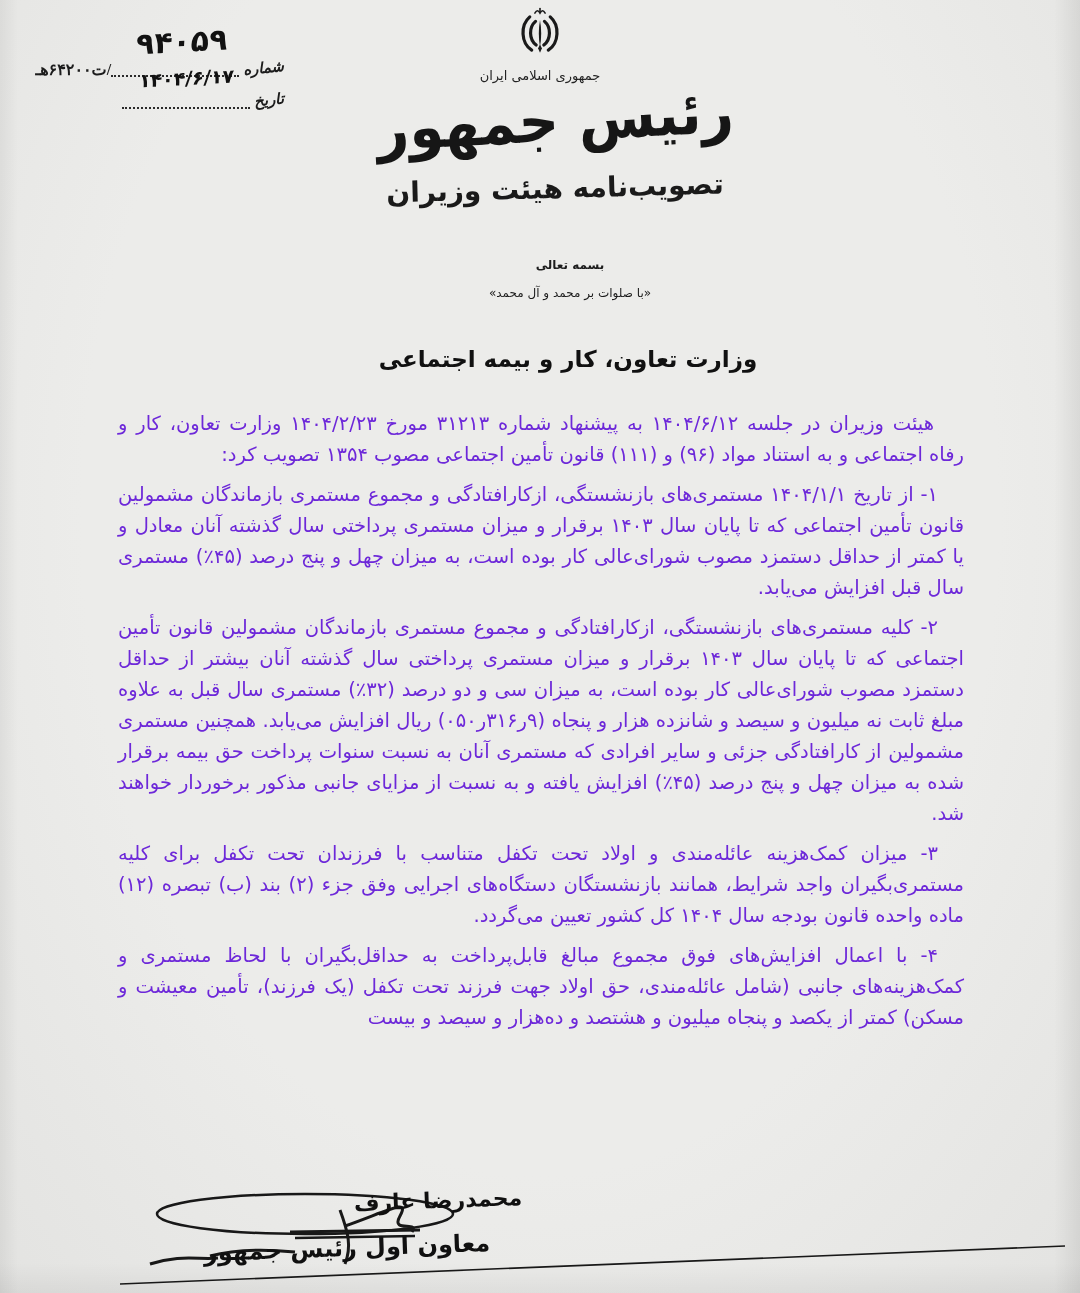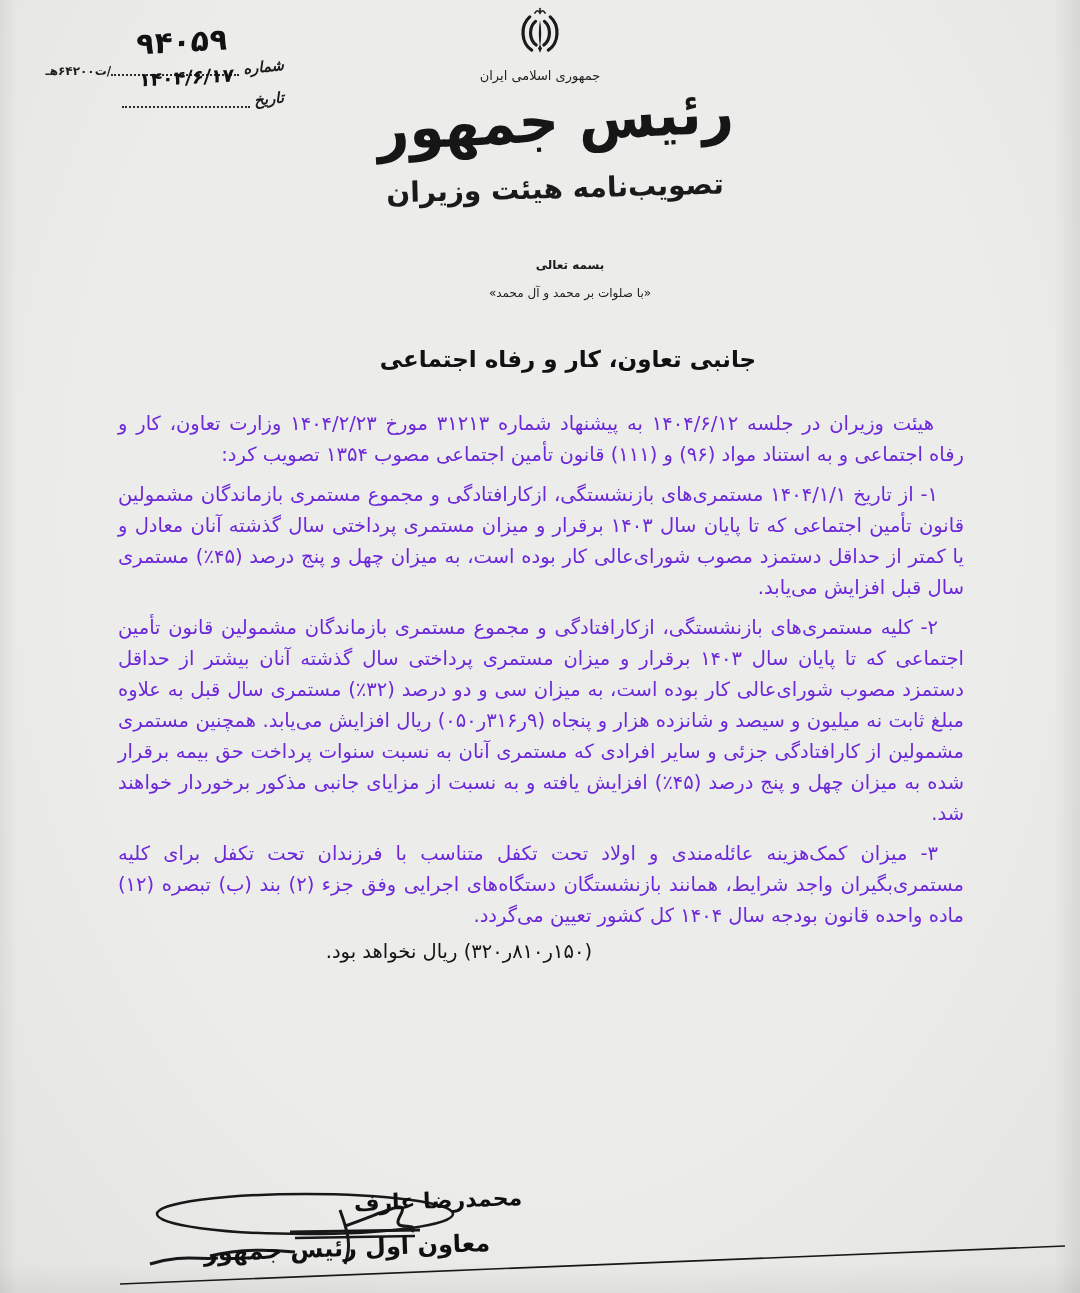--- a/index.html
+++ b/index.html
@@ -25,21 +25,21 @@
   .pres-title{position:absolute;top:88px;left:30px;right:0;text-align:center;
     font-size:56px;font-weight:bold;transform:rotate(-3deg) scaleY(1.05);
     color:#161616;}
   .doc-type{position:absolute;top:172px;left:30px;right:0;text-align:center;
     font-size:28px;font-weight:bold;transform:rotate(-1.5deg);color:#1a1a1a;}
   
   .refblock{position:absolute;top:58px;left:16px;width:268px;direction:rtl;font-size:15px;}
   .refrow{display:flex;align-items:flex-end;justify-content:flex-start;margin-bottom:14px;position:relative;}
   .reflabel{font-style:italic;font-weight:bold;transform:rotate(-6deg);margin-left:4px;white-space:nowrap;}
   .refline{border-bottom:2px dotted #2a2a2a;min-width:128px;height:14px;}
-  .refsuffix{font-weight:bold;font-size:12px;white-space:nowrap;transform:translateY(2px);}
+  .refsuffix{font-weight:bold;font-size:16px;white-space:nowrap;transform:translateY(2px);font-family:Liberation Serif, serif;}
   .hand{position:absolute;font-weight:bold;transform:rotate(-3deg) skewX(-6deg);
     color:#111;letter-spacing:2px;}
   .hand-number{top:-34px;right:56px;font-size:30px;}
   .hand-date{top:-24px;right:50px;font-size:19px;letter-spacing:1px;}
   
   .basmala{position:absolute;top:258px;left:60px;right:0;text-align:center;font-size:12px;font-weight:bold;}
   .salawat{position:absolute;top:286px;left:60px;right:0;text-align:center;font-size:12px;}
   .ministry{position:absolute;top:346px;left:56px;right:0;text-align:center;
     font-size:23px;font-weight:bold;color:#111;}
   
@@ -93,28 +93,28 @@
   <div class="refrow">
     <span class="reflabel">تاریخ</span>
     <span class="refline"></span>
     <span class="hand hand-date">۱۴۰۴/۶/۱۷</span>
   </div>
 </div>
 
 <div class="basmala">بسمه تعالی</div>
 <div class="salawat">«با صلوات بر محمد و آل محمد»</div>
 
-<div class="ministry">جانبی تعاون، کار و رفاه اجتماعی</div>
+<div class="ministry">وزارت تعاون، کار و بیمه اجتماعی</div>
 
 <div class="body-text">
   <p class="intro">هیئت وزیران در جلسه ۱۴۰۴/۶/۱۲ به پیشنهاد شماره ۳۱۲۱۳ مورخ ۱۴۰۴/۲/۲۳ وزارت تعاون، کار و رفاه اجتماعی و به استناد مواد (۹۶) و (۱۱۱) قانون تأمین اجتماعی مصوب ۱۳۵۴ تصویب کرد:</p>
   <p>۱- از تاریخ ۱۴۰۴/۱/۱ مستمری‌های بازنشستگی، ازکارافتادگی و مجموع مستمری بازماندگان مشمولین قانون تأمین اجتماعی که تا پایان سال ۱۴۰۳ برقرار و میزان مستمری پرداختی سال گذشته آنان معادل و یا کمتر از حداقل دستمزد مصوب شورای‌عالی کار بوده است، به میزان چهل و پنج درصد (۴۵٪) مستمری سال قبل افزایش می‌یابد.</p>
   <p>۲- کلیه مستمری‌های بازنشستگی، ازکارافتادگی و مجموع مستمری بازماندگان مشمولین قانون تأمین اجتماعی که تا پایان سال ۱۴۰۳ برقرار و میزان مستمری پرداختی سال گذشته آنان بیشتر از حداقل دستمزد مصوب شورای‌عالی کار بوده است، به میزان سی و دو درصد (۳۲٪) مستمری سال قبل به علاوه مبلغ ثابت نه میلیون و سیصد و شانزده هزار و پنجاه (۹ر۳۱۶ر۰۵۰) ریال افزایش می‌یابد. همچنین مستمری مشمولین از کارافتادگی جزئی و سایر افرادی که مستمری آنان به نسبت سنوات پرداخت حق بیمه برقرار شده به میزان چهل و پنج درصد (۴۵٪) افزایش یافته و به نسبت از مزایای جانبی مذکور برخوردار خواهند شد.</p>
   <p>۳- میزان کمک‌هزینه عائله‌مندی و اولاد تحت تکفل متناسب با فرزندان تحت تکفل برای کلیه مستمری‌بگیران واجد شرایط، همانند بازنشستگان دستگاه‌های اجرایی وفق جزء (۲) بند (ب) تبصره (۱۲) ماده واحده قانون بودجه سال ۱۴۰۴ کل کشور تعیین می‌گردد.</p>
-  <div class="tail-line">(۱۵۰ر۸۱۰ر۳۲۰) ریال نخواهد بود.</div>
+  <p>۴- با اعمال افزایش‌های فوق مجموع مبالغ قابل‌پرداخت به حداقل‌بگیران با لحاظ مستمری و کمک‌هزینه‌های جانبی (شامل عائله‌مندی، حق اولاد جهت فرزند تحت تکفل (یک فرزند)، تأمین معیشت و مسکن) کمتر از یکصد و پنجاه میلیون و هشتصد و ده‌هزار و سیصد و بیست</p>
 </div>
 
 <div class="sigblock">
   <svg viewBox="0 0 990 112" fill="none" stroke="#181818">
     <ellipse cx="215" cy="34" rx="148" ry="20" stroke-width="2.5"></ellipse>
     <path d="M255 46 C300 30 320 18 310 36 C300 54 330 40 322 52" stroke-width="3"></path>
     <path d="M200 52 L330 50" stroke-width="3"></path>
     <path d="M205 58 L325 56" stroke-width="2.5"></path>
     <path d="M120 76 C150 68 185 70 205 72" stroke-width="3"></path>
     <path d="M60 84 C90 74 110 80 128 78" stroke-width="3"></path>

